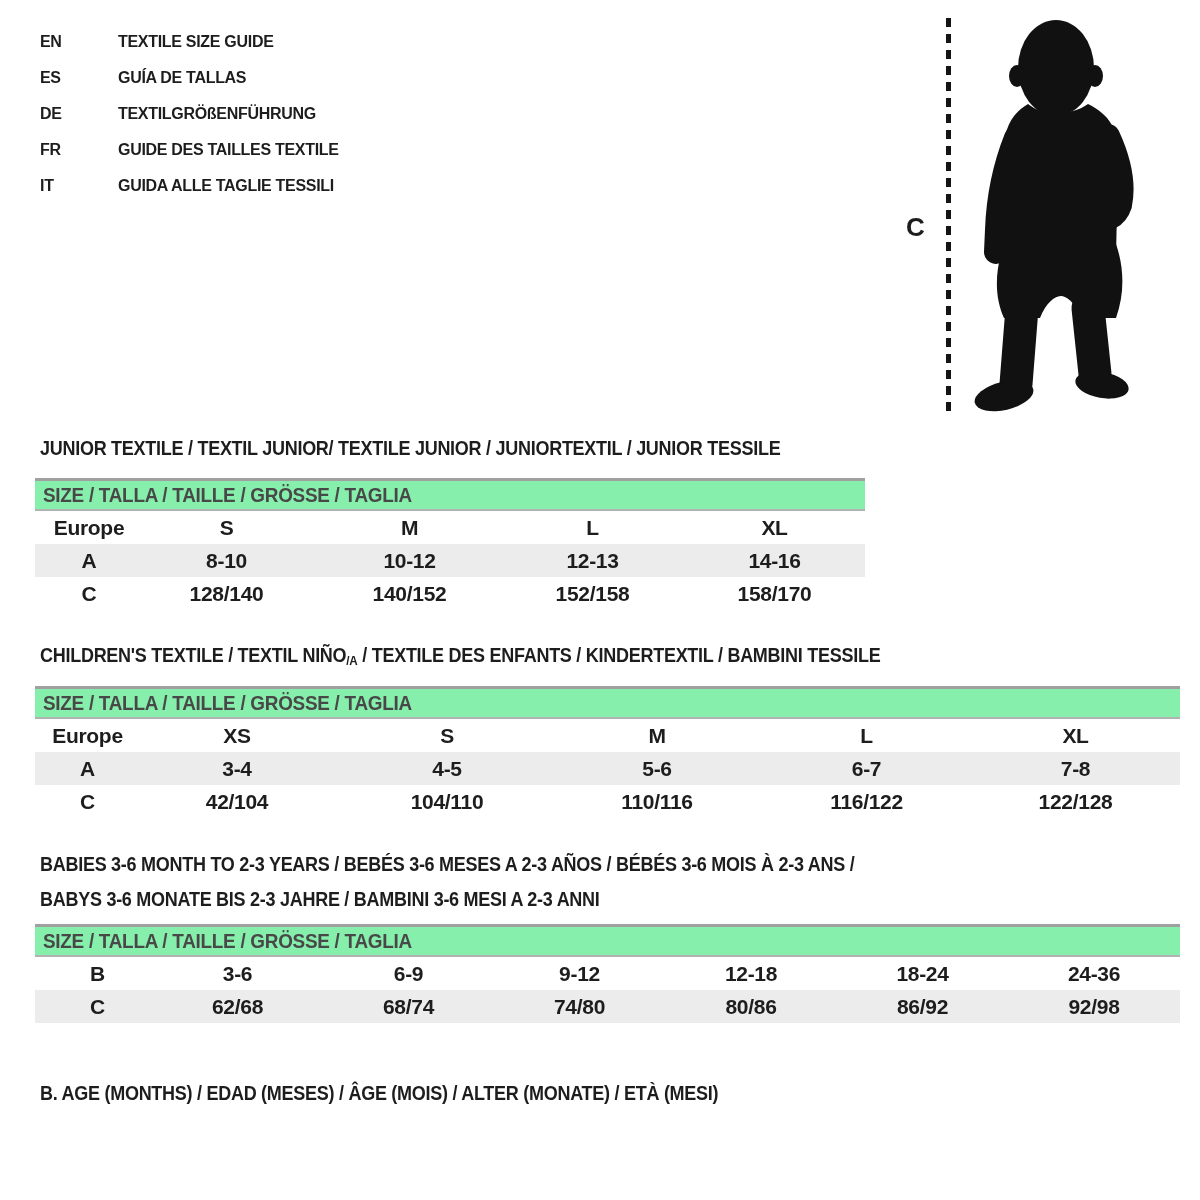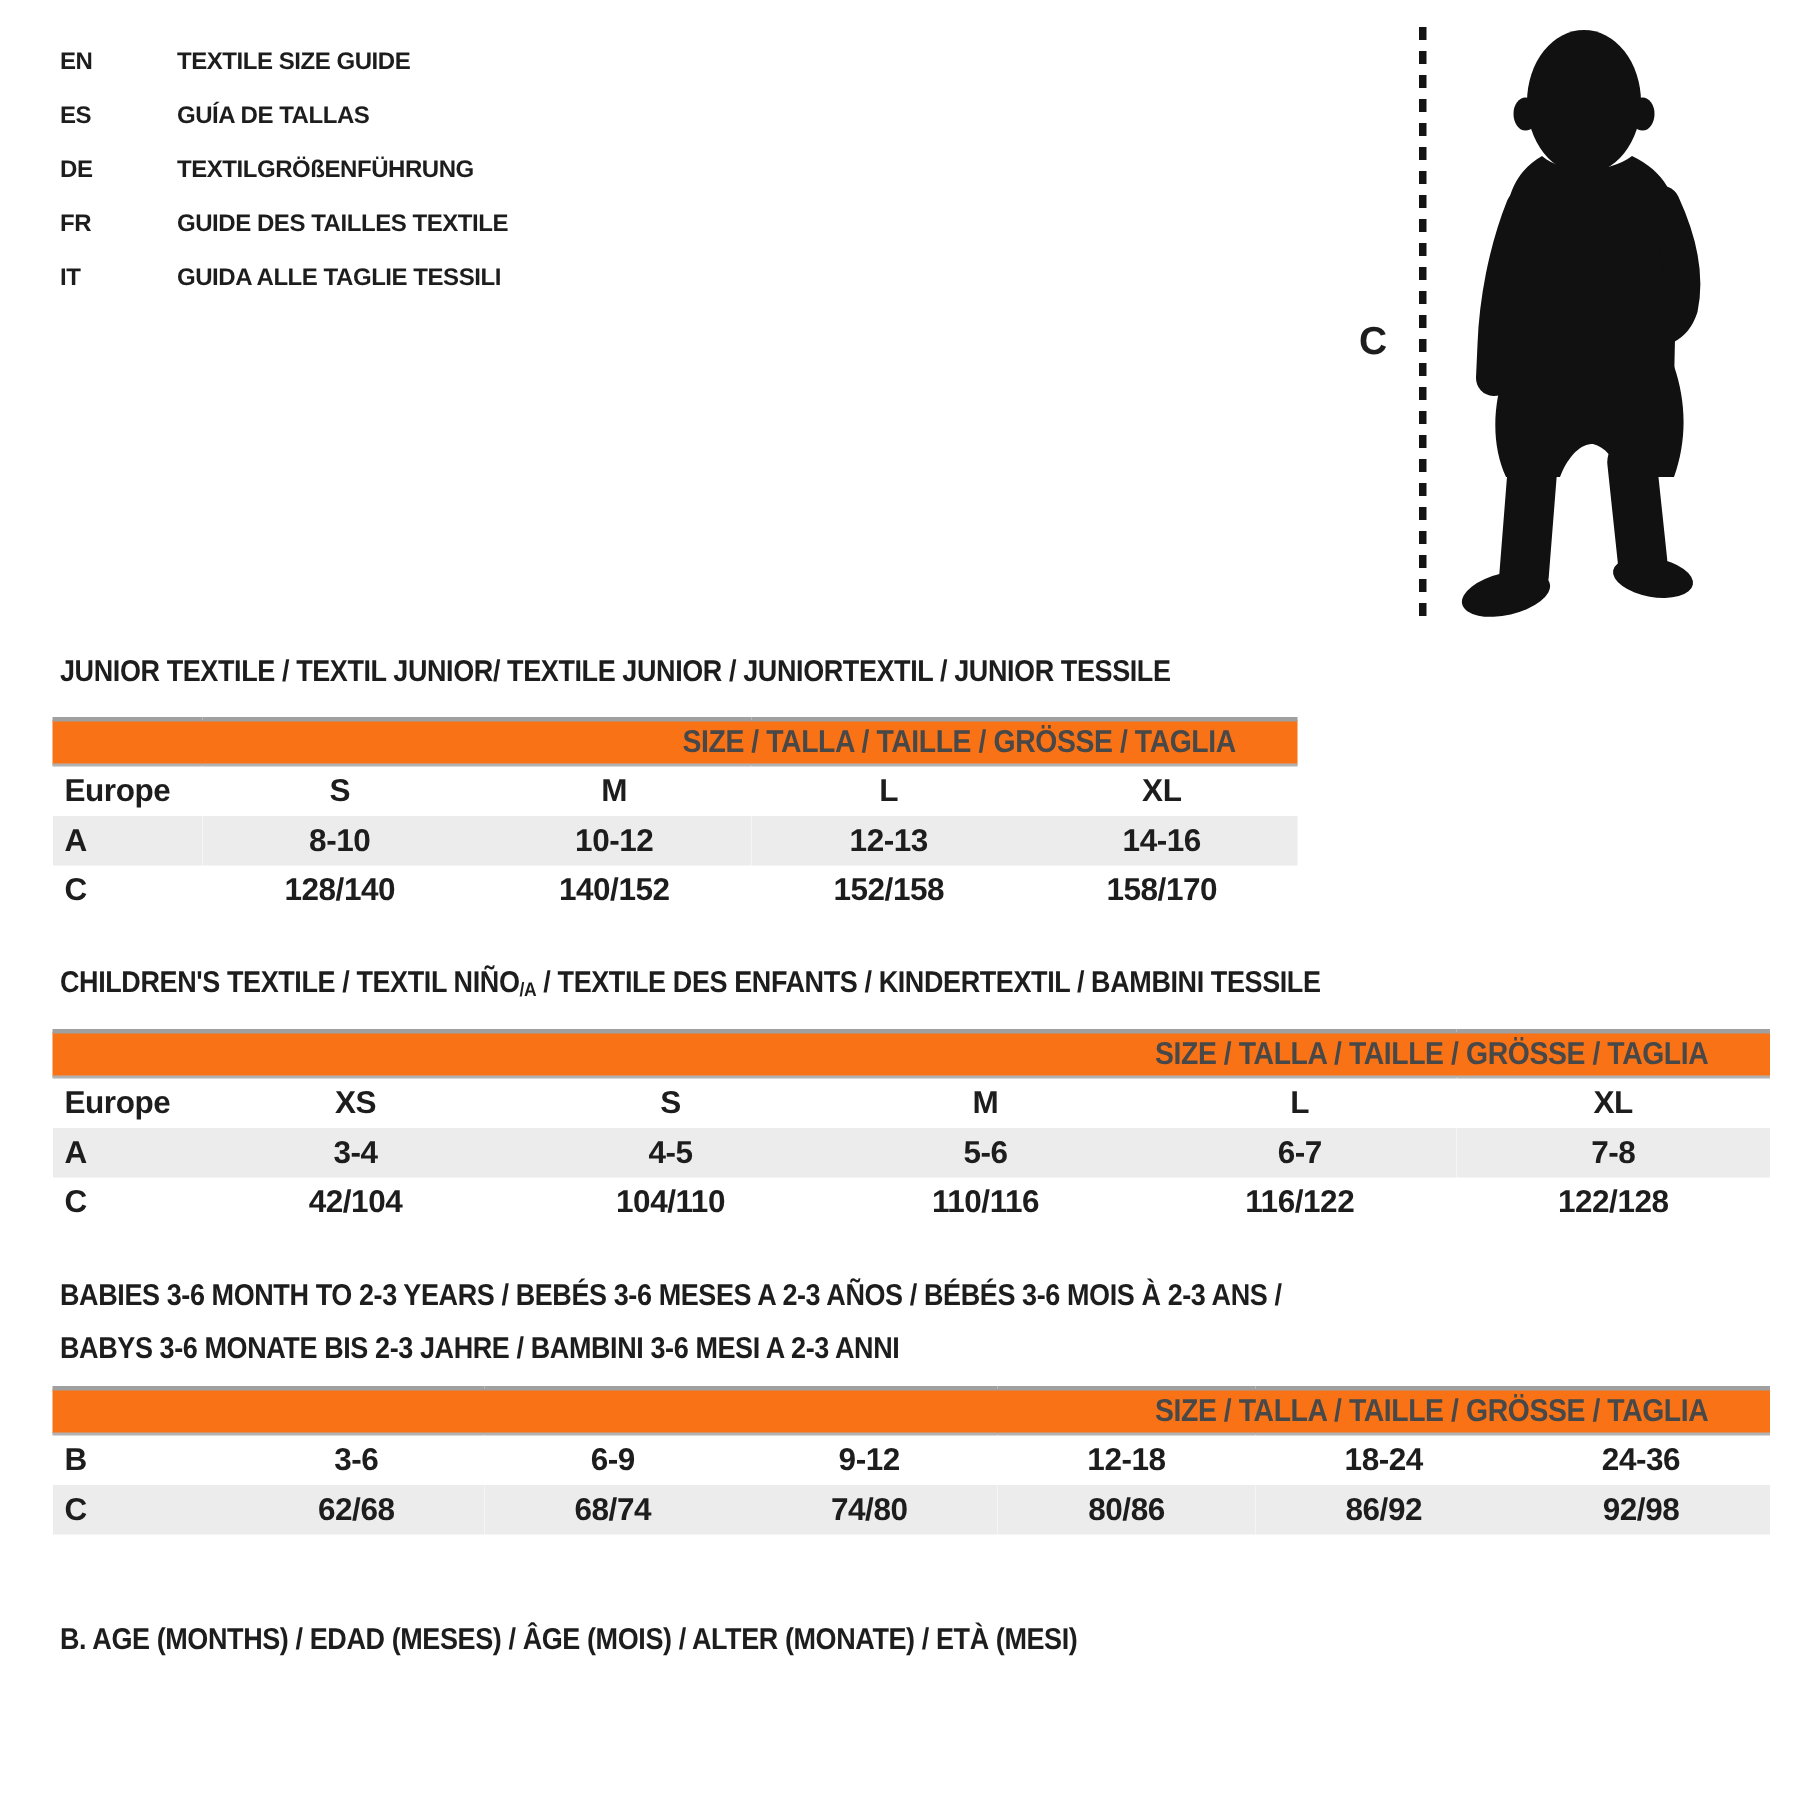--- a/index.html
+++ b/index.html
@@ -26,28 +26,28 @@
 
   
   .cond{display:inline-block;transform:scaleX(0.9);transform-origin:0 50%;white-space:nowrap;}
 
   .sec-title{font-size:20px;white-space:nowrap;}
   .sub{font-size:13px;vertical-align:-3px;}
 
   
   .tbl-wrap table{border-collapse:collapse;table-layout:fixed;width:100%;}
   .tbl-wrap th{
-    height:28px;background:#f97316;border-top:3px solid #a0a0a0;border-bottom:2px solid #b2b2b2;
-    text-align:right;padding:0 0 0 8px;font-size:21px;color:#484848;font-weight:bold;
+    height:28px;background:#86efac;border-top:3px solid #a0a0a0;border-bottom:2px solid #b2b2b2;
+    text-align:left;padding:0 0 0 8px;font-size:21px;color:#484848;font-weight:bold;
   }
   .tbl-wrap td{
     height:33px;padding:0;font-size:21px;text-align:center;font-weight:bold;
     overflow:hidden;white-space:nowrap;
   }
-  .tbl-wrap td.lbl{text-align:left;padding-left:8px;}
+  .tbl-wrap td.lbl{text-align:center;padding-left:8px;}
   .tbl-wrap tr.alt td{background:#ececec;}
 
   .babies-title{line-height:35px;}
   .legend{left:40px;top:1076px;}
   .legend-item{line-height:34px;font-size:20px;}
 </style>
 </head>
 <body>
 
 <div class="abs lang-block">

